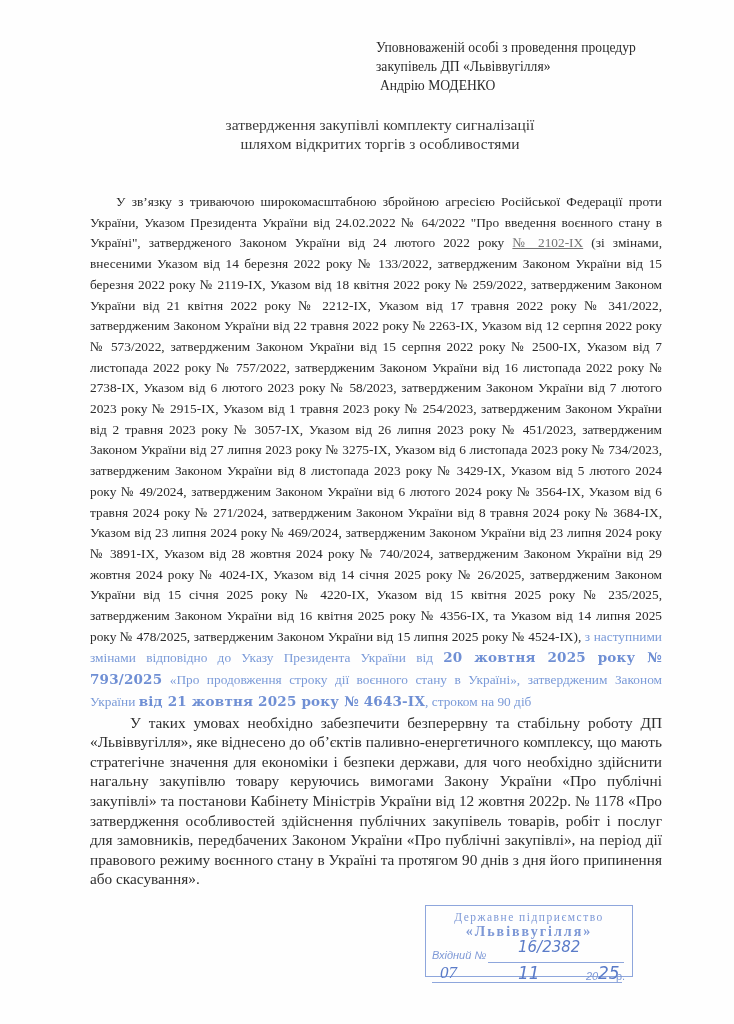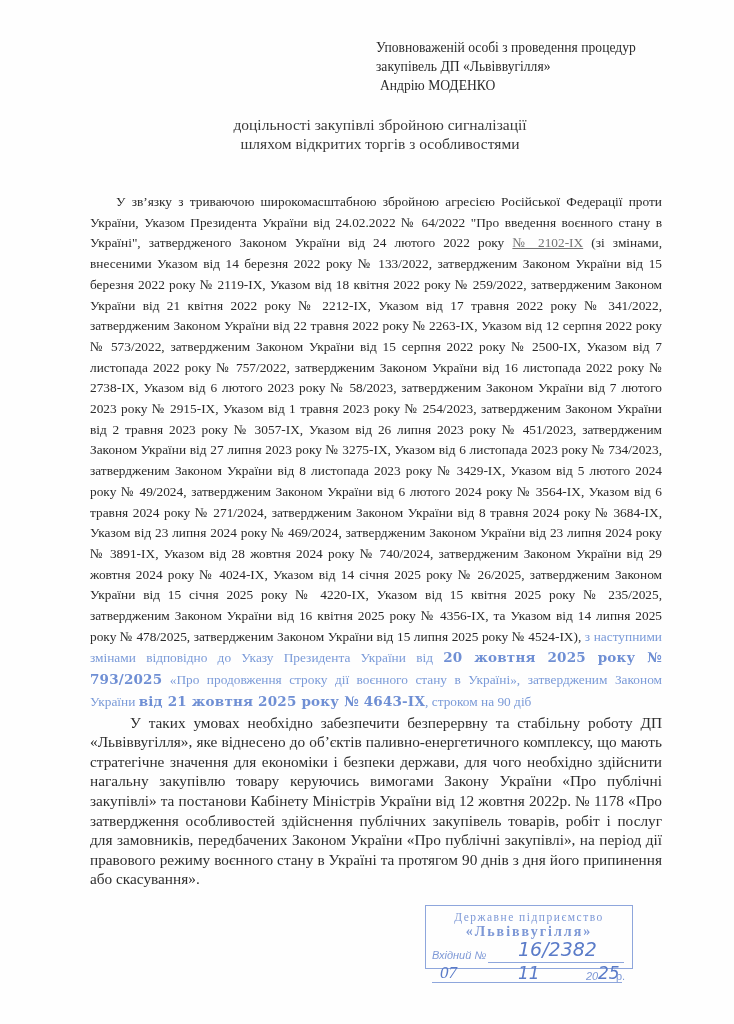--- a/index.html
+++ b/index.html
@@ -22,41 +22,41 @@
   }
   .p1 { text-indent: 26px; margin: 0; }
   .link { color: #737373; text-decoration: underline; }
   .blue { color: #7a9ad8; }
   .blue b { color: #6f8fd4; font-family: "DejaVu Serif", serif; font-size: 13.5px; letter-spacing: 0.2px; }
   .p2 {
     margin: 0; font-size: 15.3px; line-height: 19.6px; text-indent: 40px; text-align: justify;
     color: #2e2e2e;
   }
   .stamp {
-    position: absolute; left: 425px; top: 905px; width: 208px; height: 64px;
+    position: absolute; left: 425px; top: 905px; width: 208px; height: 72px;
     border: 1.5px solid #8ea6dc; color: #7d98d6; box-sizing: border-box;
     font-family: "Liberation Serif", serif;
   }
   .stamp .org { text-align: center; font-size: 11.5px; letter-spacing: 1.5px; margin-top: 5px; }
   .stamp .name { text-align: center; font-size: 14px; font-weight: bold; letter-spacing: 2px; line-height: 18px; }
   .stamp .row { position: absolute; left: 6px; font-family: "Liberation Sans", sans-serif; font-size: 11px; font-style: italic; }
-  .stamp .hand { position: absolute; font-family: "DejaVu Sans", sans-serif; font-style: italic; color: #5a7bc8; font-size: 19px; }
+  .stamp .hand { position: absolute; font-family: "DejaVu Sans", sans-serif; font-style: italic; color: #5a7bc8; font-size: 15px; }
   .stamp .line { position: absolute; border-bottom: 1px solid #8ea6dc; }
 </style>
 </head>
 <body>
 
 <div class="addressee">
   <div>Уповноваженій особі з проведення процедур</div>
   <div>закупівель ДП «Львіввугілля»</div>
   <div class="name">Андрію МОДЕНКО</div>
 </div>
 
 <div class="title">
-  <div>доцільності закупівлі збройною сигналізації</div>
+  <div>затвердження закупівлі комплекту сигналізації</div>
   <div>шляхом відкритих торгів з особливостями</div>
 </div>
 
 <div class="body">
   <p class="p1"><span>У зв’язку з триваючою широкомасштабною збройною агресією Російської Федерації проти України, Указом Президента України від 24.02.2022 № 64/2022 "Про введення воєнного стану в Україні", затвердженого Законом України від 24 лютого 2022 року </span><span class="link">№ 2102-IX</span><span> (зі змінами, внесеними Указом від 14 березня 2022 року № 133/2022, затвердженим Законом України від 15 березня 2022 року № 2119-IX, Указом від 18 квітня 2022 року № 259/2022, затвердженим Законом України від 21 квітня 2022 року № 2212-IX, Указом від 17 травня 2022 року № 341/2022, затвердженим Законом України від 22 травня 2022 року № 2263-IX, Указом від 12 серпня 2022 року № 573/2022, затвердженим Законом України від 15 серпня 2022 року № 2500-IX, Указом від 7 листопада 2022 року № 757/2022, затвердженим Законом України від 16 листопада 2022 року № 2738-IX, Указом від 6 лютого 2023 року № 58/2023, затвердженим Законом України від 7 лютого 2023 року № 2915-IX, Указом від 1 травня 2023 року № 254/2023, затвердженим Законом України від 2 травня 2023 року № 3057-IX, Указом від 26 липня 2023 року № 451/2023, затвердженим Законом України від 27 липня 2023 року № 3275-IX, Указом від 6 листопада 2023 року № 734/2023, затвердженим Законом України від 8 листопада 2023 року № 3429-IX, Указом від 5 лютого 2024 року № 49/2024, затвердженим Законом України від 6 лютого 2024 року № 3564-IX, Указом від 6 травня 2024 року № 271/2024, затвердженим Законом України від 8 травня 2024 року № 3684-IX, Указом від 23 липня 2024 року № 469/2024, затвердженим Законом України від 23 липня 2024 року № 3891-IX, Указом від 28 жовтня 2024 року № 740/2024, затвердженим Законом України від 29 жовтня 2024 року № 4024-IX, Указом від 14 січня 2025 року № 26/2025, затвердженим Законом України від 15 січня 2025 року № 4220-IX, Указом від 15 квітня 2025 року № 235/2025, затвердженим Законом України від 16 квітня 2025 року № 4356-IX, та Указом від 14 липня 2025 року № 478/2025, затвердженим Законом України від 15 липня 2025 року № 4524-IX),</span><span class="blue"><span> з наступними змінами відповідно до Указу Президента України від </span><b>20 жовтня 2025 року № 793/2025</b><span> «Про продовження строку дії воєнного стану в Україні», затвердженим Законом України </span><b>від 21 жовтня 2025 року № 4643-IX</b><span>, строком на 90 діб</span></span></p>
   <p class="p2">У таких умовах необхідно забезпечити безперервну та стабільну роботу ДП «Львіввугілля», яке віднесено до об’єктів паливно-енергетичного комплексу, що мають стратегічне значення для економіки і безпеки держави, для чого необхідно здійснити нагальну закупівлю товару керуючись вимогами Закону України «Про публічні закупівлі» та постанови Кабінету Міністрів України від 12 жовтня 2022р. № 1178 «Про затвердження особливостей здійснення публічних закупівель товарів, робіт і послуг для замовників, передбачених Законом України «Про публічні закупівлі», на період дії правового режиму воєнного стану в Україні та протягом 90 днів з дня його припинення або скасування».</p>
 </div>
 
 <div class="stamp">
   <div class="org">Державне підприємство</div>

